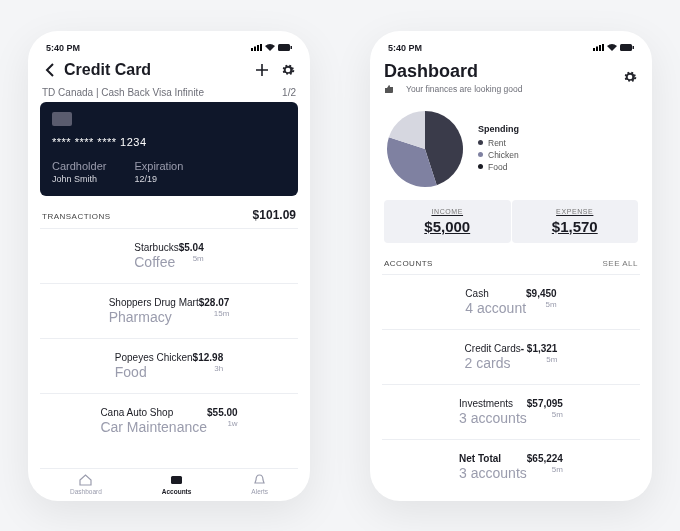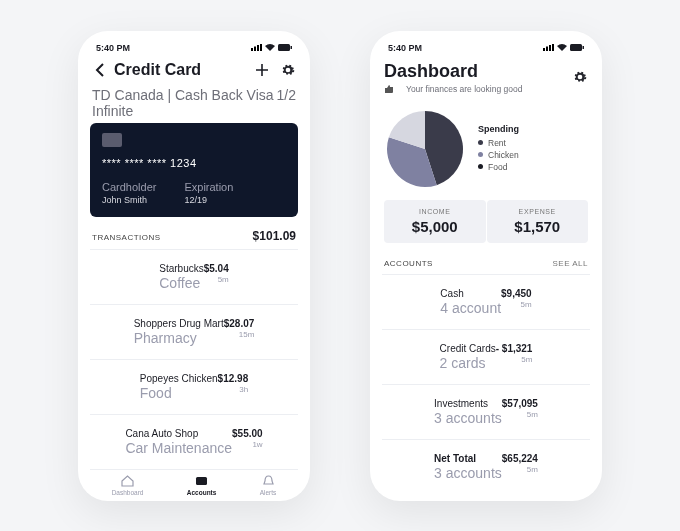--- a/index.html
+++ b/index.html
@@ -4,21 +4,21 @@
 <style>
   * { box-sizing: border-box; margin: 0; padding: 0; }
   body {
     width: 680px; height: 531px;
     background: #f4f5f7;
     font-family: -apple-system, Helvetica, Arial, sans-serif;
     display: flex; justify-content: center; align-items: center; gap: 60px;
     color: #1a1b23;
   }
   .phone {
-    width: 232px; height: 470px;
+    width: 282px; height: 470px;
     background: #fff;
     border-radius: 30px;
     box-shadow: 0 12px 40px rgba(0,0,0,0.08);
     position: relative;
     padding: 8px 12px 6px;
     display: flex; flex-direction: column;
     overflow: hidden;
   }
   .notch {
     position:absolute; top:0; left:50%; transform:translateX(-50%);
@@ -30,21 +30,21 @@
   }
   .status-icons { display:flex; gap:3px; align-items:center; }
   .header {
     display:flex; align-items:center; justify-content:space-between;
     padding:6px 2px 8px;
   }
   .header-left { display:flex; align-items:center; gap:6px; }
   .header-title { font-size:16px; font-weight:600; }
   .header-sub { font-size:8.5px; color:#6e6f78; display:flex; align-items:flex-end; gap:12px; margin-top:2px;}
   .icon-btn { width:16px; height:16px; display:flex; align-items:center; justify-content:center; cursor:pointer; }
-  .subheader { display:flex; font-size:14px; color:#6e6f78; padding:0 2px 4px;}
+  .subheader { display:flex; justify-content:space-between; font-size:10px; color:#6e6f78; padding:0 2px 4px;}
   .card {
     background:#0f172a; border-radius:6px; color:#d6d7de;
     padding:10px 12px 12px; font-size:9px;
   }
   .chip { width:20px; height:14px; background:#5a5c6e; border-radius:2px; margin-bottom:10px;}
   .card-num { color:#fff; font-size:11px; letter-spacing:0.5px; margin-bottom:12px;}
   .card-row { display:flex; gap:28px; }
   .card-lbl { font-size:11px; color:#9a9cad; margin-bottom:2px;}
   .section-head {
     display:flex; justify-content:space-between; align-items:baseline;
@@ -65,21 +65,21 @@
     margin-top:auto; display:flex; border-top:1px solid #eceef2;
     padding:5px 0 0; justify-content:space-around;
   }
   .tab { display:flex; flex-direction:column; align-items:center; font-size:6.5px; color:#9a9cad; cursor:pointer; gap:2px;}
   .tab.active { color:#1a1b23; font-weight:600;}
   .chart-wrap { display:flex; gap:12px; padding:6px 2px 10px; align-items:center;}
   .legend { font-size:8.5px; }
   .legend-title { font-weight:600; margin-bottom:4px; font-size:9px;}
   .legend-item { display:flex; align-items:center; gap:5px; margin-bottom:2px; color:#555;}
   .dot { width:5px; height:5px; border-radius:50%; }
-  .stat-pair { display:flex; gap:1px; padding:0 2px 4px;}
+  .stat-pair { display:flex; gap:1px; padding:0 2px 4px;text-decoration:underline;}
   .stat { flex:1; background:#f0f1f5; border-radius:4px; padding:8px 6px; text-align:center;}
   .stat .lbl { font-size:7px; letter-spacing:0.6px; color:#777; text-transform:uppercase;}
   .stat .val { font-size:15px; font-weight:600; margin-top:3px;}
 </style>
 </head>
 <body>
 
 <div class="phone">
   <div class="notch"></div>
   <div class="status-bar">

